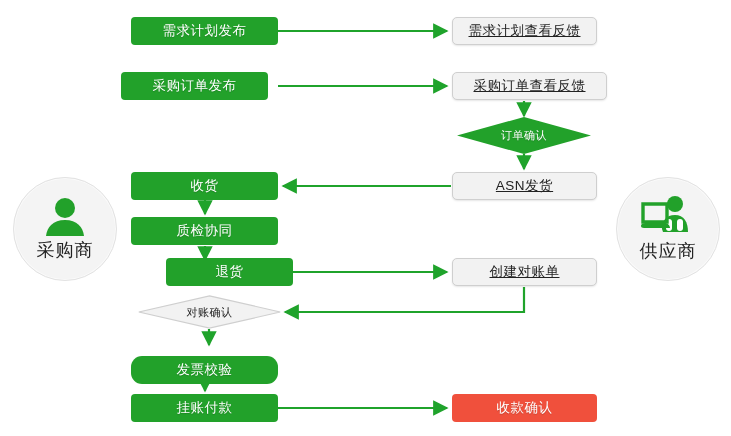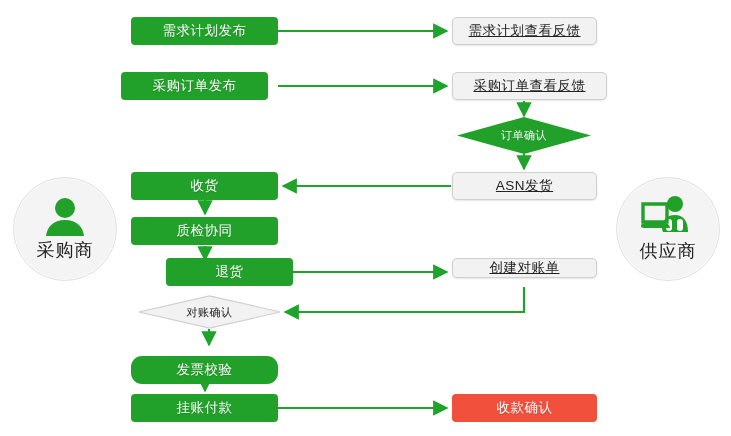--- a/index.html
+++ b/index.html
@@ -174,21 +174,21 @@
     </svg>
     <span class="diamond-label">订单确认</span>
   </div>
 
   <div class="node node-gray" style="left:452px; top:172px; width:145px; height:28px;">ASN发货</div>
   <div class="node node-green" style="left:131px; top:172px; width:147px; height:28px;">收货</div>
 
   <div class="node node-green" style="left:131px; top:217px; width:147px; height:28px;">质检协同</div>
 
   <div class="node node-green" style="left:131px; top:258px; width:127px; height:28px;margin-left:35px;">退货</div>
-  <div class="node node-gray" style="left:452px; top:258px; width:145px; height:20px;">创建对账单</div>
+  <div class="node node-gray" style="left:452px; top:258px; width:145px; height:28px;">创建对账单</div>
 
   <div class="diamond-wrap diamond-gray" style="left:138px; top:295px; width:143px; height:34px;">
     <svg width="143" height="34" viewBox="0 0 143 34" xmlns="http://www.w3.org/2000/svg">
       <polygon points="71.5,0.8 142.2,17 71.5,33.2 0.8,17" fill="#f2f2f2" stroke="#cfcfcf" stroke-width="1.2"></polygon>
     </svg>
     <span class="diamond-label">对账确认</span>
   </div>
 
   <div class="node node-green" style="left:131px; top:356px; width:147px; height:28px;border-radius:11px;">发票校验</div>
 

